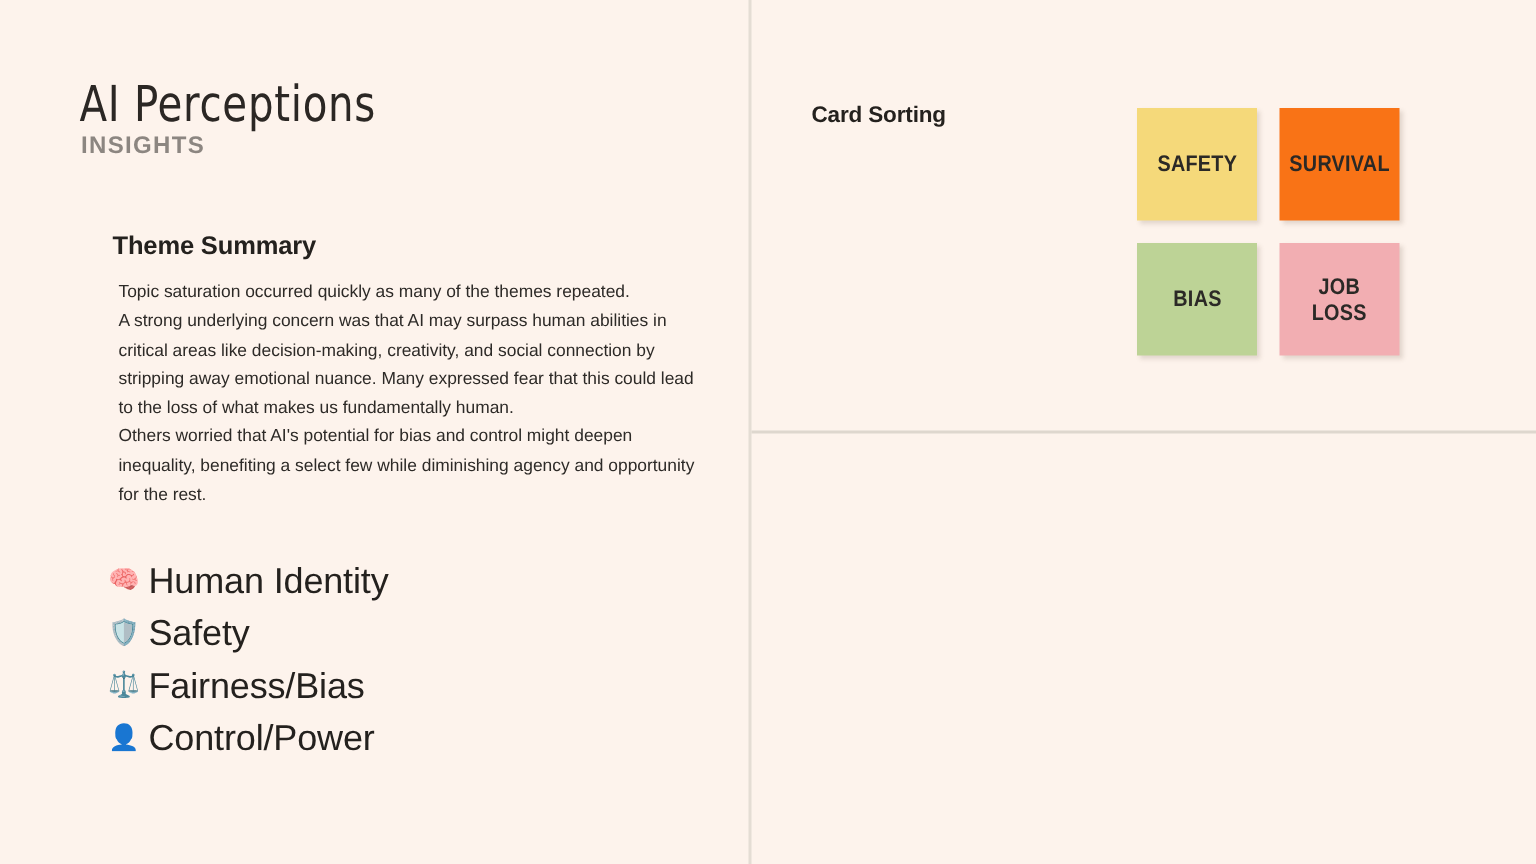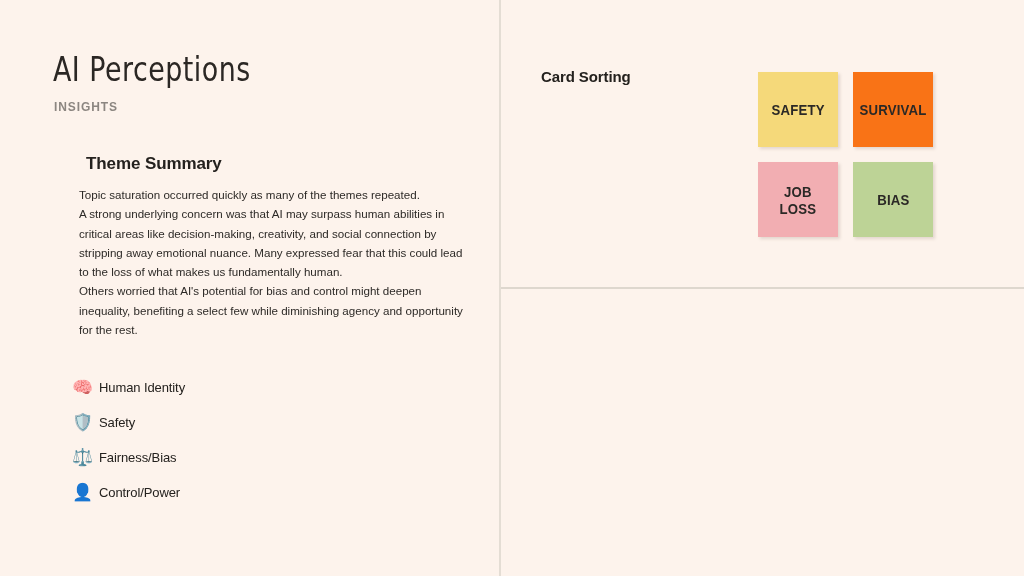--- a/index.html
+++ b/index.html
@@ -45,30 +45,30 @@
     font-size:28px;
     font-weight:400;
     letter-spacing:0.5px;
     color:#2b2724;
     transform:scaleY(1.18) scaleX(0.96);
     transform-origin:left top;
   }
 
   .deck-kicker {
     position:absolute;
-    left:54px; top:100px;
-    font-size:12px;
+    left:54px; top:89px;
+    font-size:16px;
     font-weight:700;
     letter-spacing:0.9px;
     color:#8c8681;
   }
 
   .theme-heading {
     position:absolute;
-    left:86px; top:154px;
+    left:75px; top:154px;
     font-size:17px;
     font-weight:700;
     letter-spacing:-0.1px;
     color:#24211e;
   }
 
   .summary-body {
     position:absolute;
     left:79px; top:185px;
     width:390px;
@@ -93,21 +93,21 @@
   }
   .theme-emoji {
     font-family:"DejaVu Sans", sans-serif;
     font-size:17px;
     line-height:1;
     width:20px;
     text-align:center;
     flex:0 0 20px;
   }
   .theme-label {
-    font-size:13px;
+    font-size:24px;
     font-weight:400;
     color:#24211e;
     letter-spacing:-0.1px;
   }
 
   
   .right-panel {
     position:absolute;
     left:501px; top:0;
     width:604px; height:576px;
@@ -207,24 +207,24 @@
     <div class="card-sort-heading">Card Sorting</div>
 
 
     <div class="sticky-grid">
       <div class="sticky" style="background-color: rgb(245, 217, 122);">
         <span class="sticky-text">SAFETY</span>
       </div>
       <div class="sticky" style="background-color: #f97316;">
         <span class="sticky-text">SURVIVAL</span>
       </div>
+      <div class="sticky" style="background-color: rgb(189, 211, 150);">
+        <span class="sticky-text">BIAS</span>
+      </div>
       <div class="sticky" style="background-color: rgb(242, 174, 178);">
         <span class="sticky-text">JOB
 LOSS</span>
       </div>
-      <div class="sticky" style="background-color: rgb(189, 211, 150);">
-        <span class="sticky-text">BIAS</span>
-      </div>
     </div>
 
   </div>
 
 </div>
 
 </body></html>

